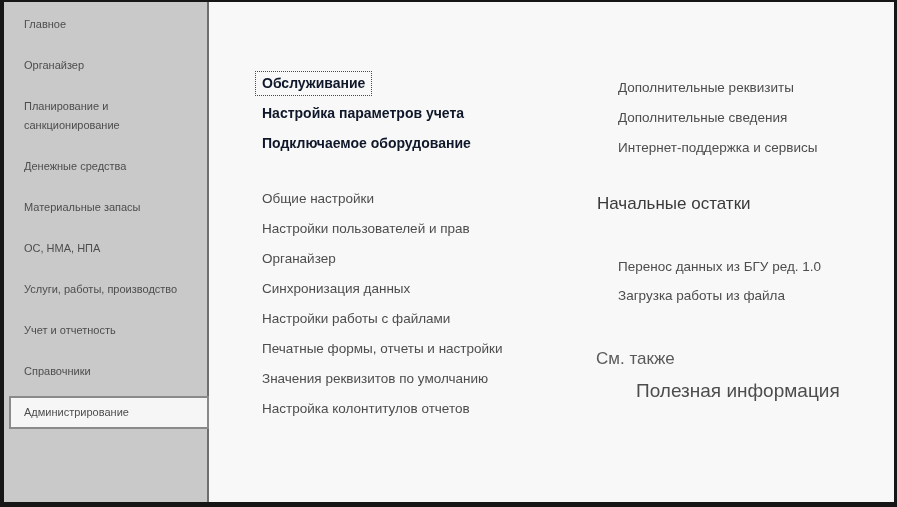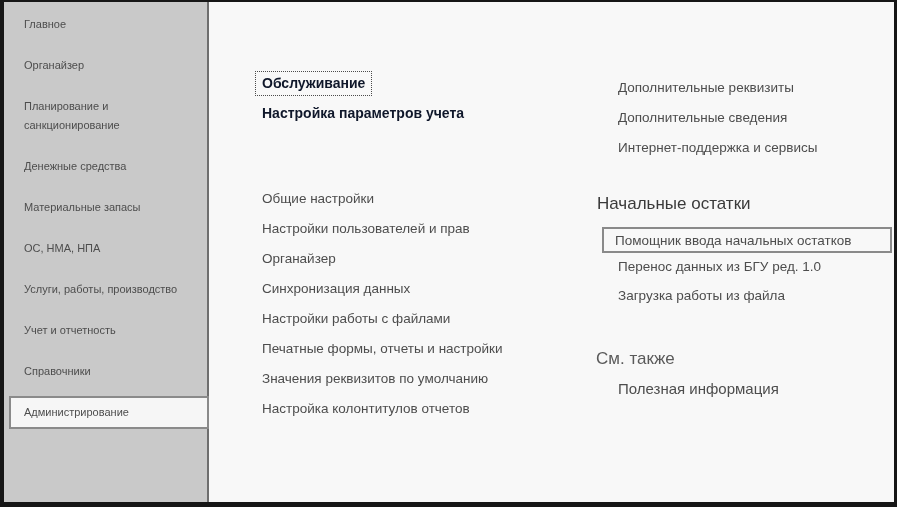--- a/index.html
+++ b/index.html
@@ -61,22 +61,22 @@
     cursor:pointer;
   }
   .col-balance-links { position:absolute; left:614px; top:250px; }
   .row29 { height:29px; display:flex; align-items:center; white-space:nowrap; }
   .see-also-title {
     position:absolute; left:592px; top:347px;
     font-size:17px; color:#5a5a5a;
     white-space:nowrap;
   }
   .see-also-link {
-    position:absolute; left:614px; top:378px;
-    font-size:15px; color:#4d4d4d; cursor:pointer;
+    position:absolute; left:632px; top:378px;
+    font-size:19px; color:#4d4d4d; cursor:pointer;
     white-space:nowrap;
   }
 </style>
 </head>
 <body>
 
 <div class="app">
 
   <div class="sidebar">
     <div class="side-item">Главное</div>
@@ -92,20 +92,23 @@
   </div>
 
   <div class="col-primary">
     <div class="row">
       <span class="focus-wrap">
         <span class="cmd-bold">Обслуживание</span>
       </span>
     </div>
     <div class="row">
         <span class="cmd-bold">Настройка параметров учета</span>
+      </div>
+    <div class="row">
+        <span class="cmd-bold">Подключаемое оборудование</span>
       </div>
   </div>
 
   <div class="col-links">
     <div class="row">
         <span class="cmd-link">Общие настройки</span>
       </div>
     <div class="row">
         <span class="cmd-link">Настройки пользователей и прав</span>
       </div>
@@ -136,23 +139,20 @@
     <div class="row">
         <span class="cmd-link">Дополнительные сведения</span>
       </div>
     <div class="row">
         <span class="cmd-link">Интернет-поддержка и сервисы</span>
       </div>
   </div>
 
   <div class="section-title">Начальные остатки</div>
 
-  <div class="highlight-box">
-    <span class="cmd-link">Помощник ввода начальных остатков</span>
-  </div>
 
   <div class="col-balance-links">
     <div class="row29">
         <span class="cmd-link">Перенос данных из БГУ ред. 1.0</span>
       </div>
     <div class="row29">
         <span class="cmd-link">Загрузка работы из файла</span>
       </div>
   </div>
 

